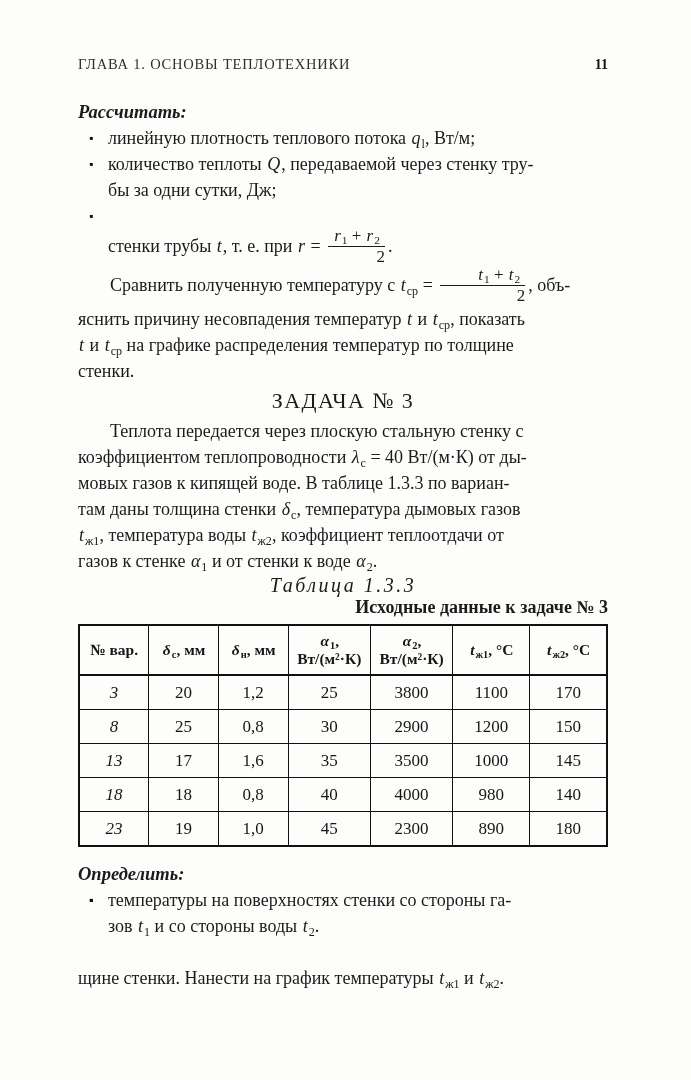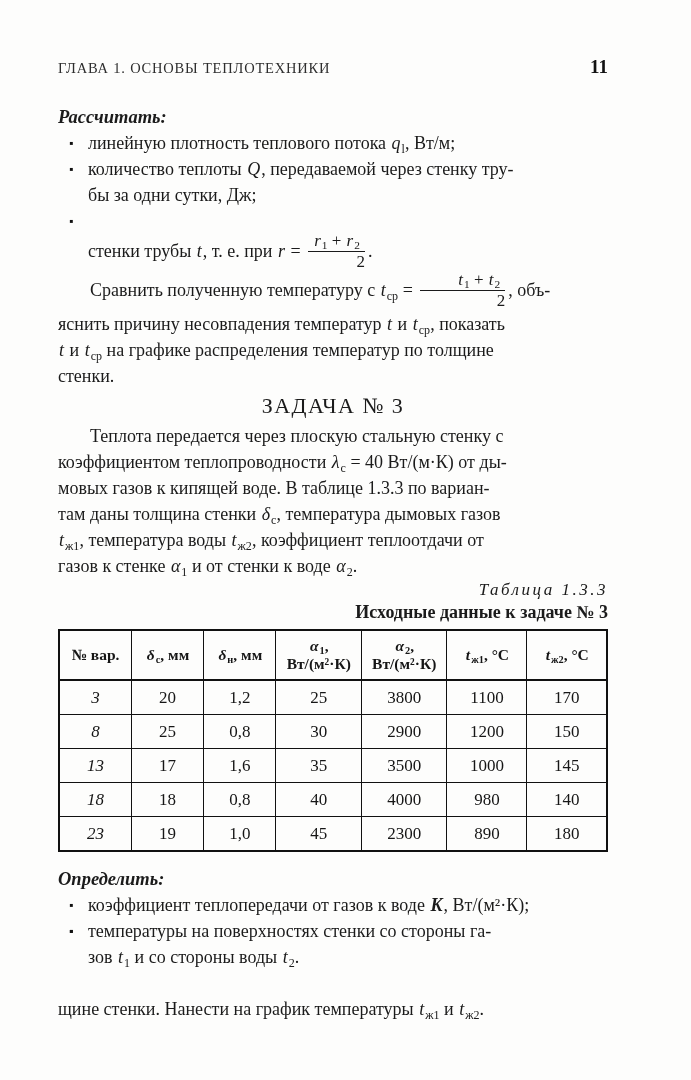--- a/index.html
+++ b/index.html
@@ -1,35 +1,35 @@
 <!DOCTYPE html>
 <html lang="ru"><head>
 <meta charset="utf-8">
 <style>
   html,body{margin:0;padding:0;background:#ffffff;}
   .page{
     position:relative;
     width:691px;height:1080px;
     box-sizing:border-box;
     background:#fdfdfc;
-    padding:56px 83px 0 58px;
+    padding:56px 83px 0 78px;
     font-family:"Liberation Serif","DejaVu Serif",serif;
     color:#1b1b1b;
     overflow:hidden;
   }
   
   .running-head{
     display:flex;justify-content:space-between;align-items:baseline;
     margin-bottom:26px;
   }
   .chapter{
     font-size:14.5px;letter-spacing:0.8px;color:#2e2e2e;
   }
   .pagenum{
-    font-size:19px;font-weight:bold;color:#111;
+    font-size:14px;font-weight:bold;color:#111;
   }
   
   .para{
     font-size:18px;line-height:26px;white-space:nowrap;
   }
   .indent{text-indent:32px;}
   .lead{
     font-style:italic;font-weight:bold;
     font-size:18.5px;line-height:26px;
   }
@@ -53,21 +53,21 @@
   }
   .frac .num{display:block;border-bottom:1.4px solid #1b1b1b;padding:0 5px 1px;}
   .frac .den{display:block;padding-top:1px;}
   
   .task-heading{
     text-align:center;font-size:22px;letter-spacing:1.5px;
     margin:4px 0 4px;line-height:26px;
   }
   
   .tbl-label{
-    text-align:right;font-style:italic;font-size:17px;
+    text-align:center;font-style:italic;font-size:20px;
     letter-spacing:2.5px;line-height:18px;margin-top:2px;
   }
   .tbl-title{
     text-align:right;font-weight:bold;font-size:18px;
     line-height:22px;margin:2px 0 6px;
   }
   table.data{
     width:100%;border-collapse:collapse;table-layout:fixed;
     border:2.6px solid #111;
   }
@@ -189,21 +189,20 @@
           <td>180</td>
         </tr>
       </tbody>
   </table>
 
   <div class="lead after-table">Определить:</div>
 
   <ul class="bullets">
     <li>
       <span class="marker">▪</span>
-      <span><span>коэффициент теплопередачи от газов к воде </span><span class="v b">K</span><span>, Вт/(м²·К);</span></span>
     </li>
     <li>
       <span class="marker">▪</span>
     </li>
     <li>
       <span class="marker">▪</span>
       <span><span>температуры на поверхностях стенки со стороны га-</span><br><span>зов </span><span class="v">t</span><sub>1</sub><span> и со стороны воды </span><span class="v">t</span><sub>2</sub><span>.</span></span>
     </li>
   </ul>
 

